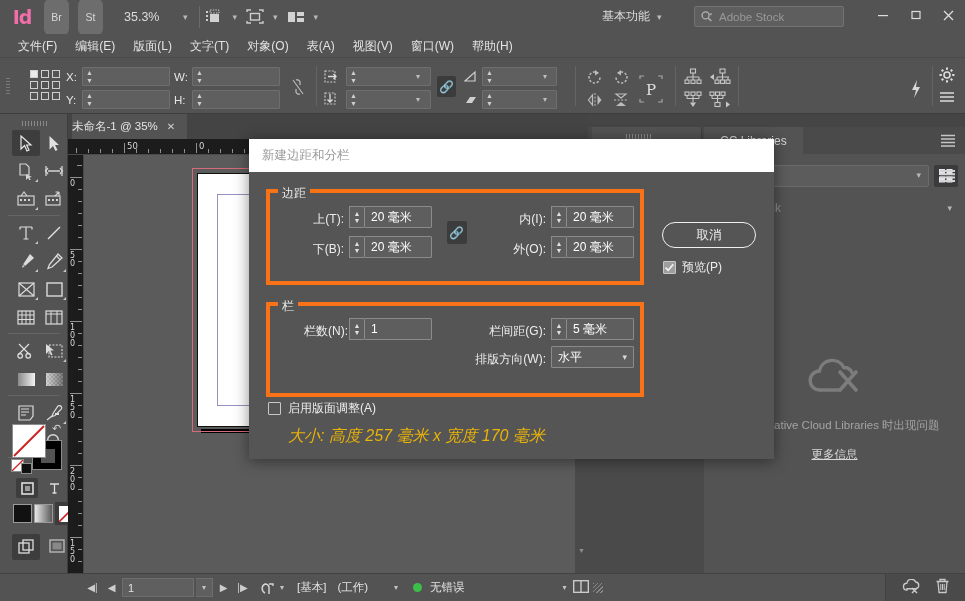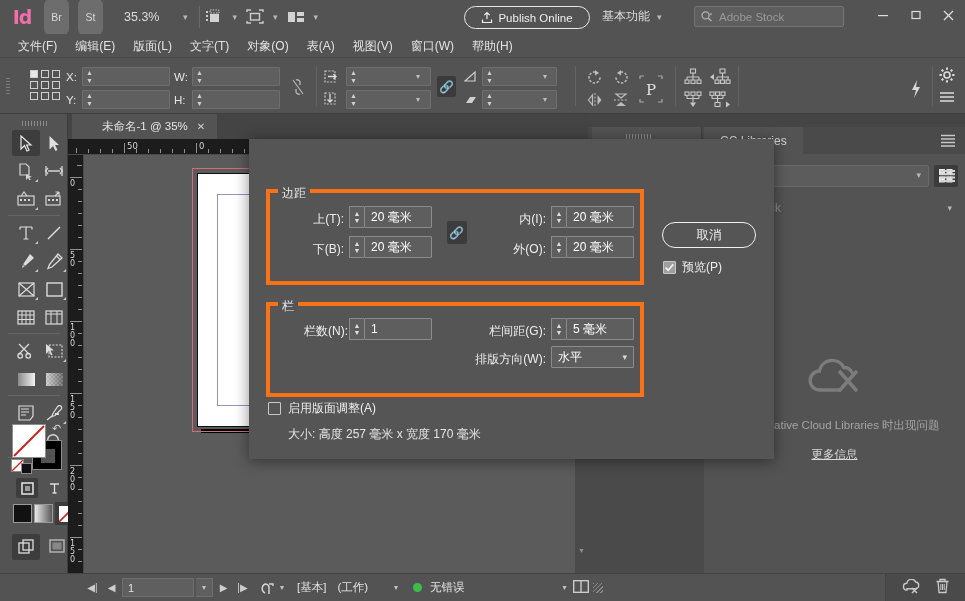--- a/index.html
+++ b/index.html
@@ -79,21 +79,21 @@
   .spin { position:absolute; width: 11px; color:#cfcfcf; font-size: 7px; text-align:center; line-height: 8px;}
   .cb-icon { position: absolute; display: flex; align-items: center; justify-content: center; }
   .cb-sep { position: absolute; width: 1px; background: #646464; }
 
   
   .tabstrip {
     position: absolute; left: 0; top: 114px; width: 965px; height: 25px; background: #444;
   }
   .collapse-arrows { position:absolute; color:#b4b4b4; font-size:8px; top:5px; }
   .doctab {
-    position: absolute; left: 72px; top: 114px; height: 25px; padding: 0 12px 0 30px;
+    position: absolute; left: 72px; top: 114px; height: 25px; padding: 0 12px 0 0;
     background: #535353; color: #e4e4e4; font-size: 11.5px;
     display: flex; align-items: center; gap: 9px;
   }
   .doctab .x { font-size: 10px; color: #d0d0d0; }
 
   
   .toolpanel {
     position: absolute; left: 0; top: 114px; width: 68px; height: 487px;
     background: #535353; border-right: 1px solid #3d3d3d;
   }
@@ -248,21 +248,21 @@
   }
   .pillbtn {
     position: absolute; width: 94px; height: 26px; border: 1.4px solid #f0f0f0;
     border-radius: 13px; color: #f2f2f2; font-size: 12.5px;
     display: flex; align-items: center; justify-content: center;
   }
   .cbx { position: absolute; width: 13px; height: 13px; border: 1px solid #c8c8c8;
          border-radius: 1px; }
   .cbx.on { background: #9e9e9e; border-color: #c8c8c8; }
   .cbx-lbl { position: absolute; color: #ececec; font-size: 12px; }
-  .dsize { position: absolute; color: #e5e5e5; font-size: 12px; }
+  .dsize { position: absolute; color: #eab308; font-size: 16px; font-style: italic; }
 </style>
 </head>
 <body>
 
 <div id="app">
 
   <div class="titlebar">
     <div class="id-logo">Id</div>
     <div class="app-chip">Br</div>
     <div class="app-chip">St</div>
@@ -288,27 +288,20 @@
     <div class="tb-caret">▾</div>
     <div class="tb-icon">
       <svg width="20" height="14" viewBox="0 0 20 14">
         <rect x="2" y="2" width="7" height="10" fill="#d2d2d2"></rect>
         <rect x="11" y="2" width="7" height="4" fill="#d2d2d2"></rect>
         <rect x="11" y="8" width="7" height="4" fill="#d2d2d2"></rect>
       </svg>
     </div>
     <div class="tb-caret">▾</div>
 
-    <div class="publish-btn">
-      <svg width="12" height="13" viewBox="0 0 12 13">
-        <path d="M6 1.5 L6 8 M3.3 4.2 L6 1.5 L8.7 4.2" fill="none" stroke="#eee" stroke-width="1.2"></path>
-        <path d="M1.5 8.5 V11.5 H10.5 V8.5" fill="none" stroke="#eee" stroke-width="1.2"></path>
-      </svg>
-      <span>Publish Online</span>
-    </div>
 
     <div class="workspace-sel">
       <span>基本功能</span>
       <span style="font-size:9px;color:#bbb">▾</span>
     </div>
 
     <div class="stock-search">
       <svg width="14" height="13" viewBox="0 0 14 13">
         <circle cx="5.6" cy="5.4" r="3.5" fill="none" stroke="#b4b4b4" stroke-width="1.3"></circle>
         <path d="M8.3 8.2 L11.4 11" stroke="#b4b4b4" stroke-width="1.4"></path>
@@ -989,20 +982,23 @@
         <svg width="15" height="16" viewBox="0 0 15 16">
           <path d="M1.5 3.5 h12 M5 3.5 V1.5 h5 v2" fill="none" stroke="#c8c8c8" stroke-width="1.3"></path>
           <path d="M3 3.5 l1 11 h7 l1 -11" fill="none" stroke="#c8c8c8" stroke-width="1.3"></path>
           <path d="M5.8 6 v6 M7.5 6 v6 M9.2 6 v6" stroke="#c8c8c8" stroke-width="1"></path>
         </svg>
       </div>
     </div>
   </div>
 
   <div class="dlg">
+    <div class="dlg-title">
+      <span>新建边距和分栏</span>
+    </div>
 
     <div class="group" style="left:17px;top:50px;width:378px;height:96px">
       <span class="group-lbl">边距</span>
 
       <span class="dfld-lbl" style="left:24px;top:18px;width:50px">上(T):</span>
       <div class="dspin" style="left:79px;top:13px">
           <span>▲</span>
           <span>▼</span>
         </div>
       <div class="dfld" style="left:94px;top:13px;width:68px">20 毫米</div>

